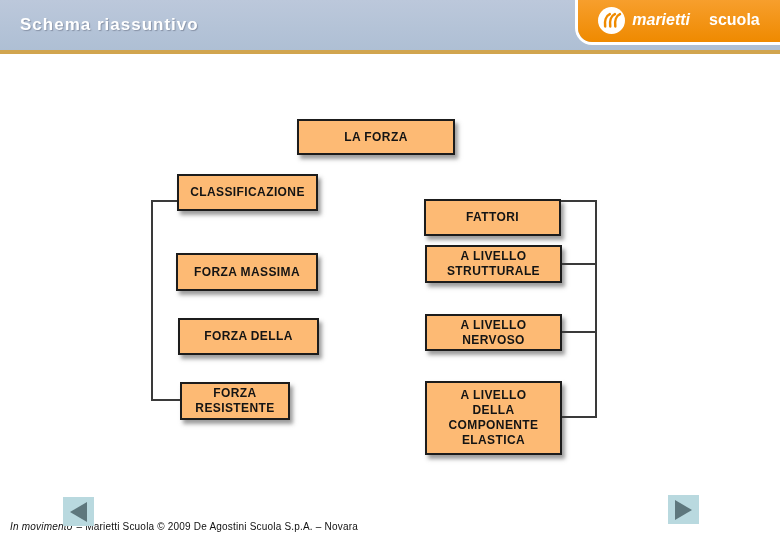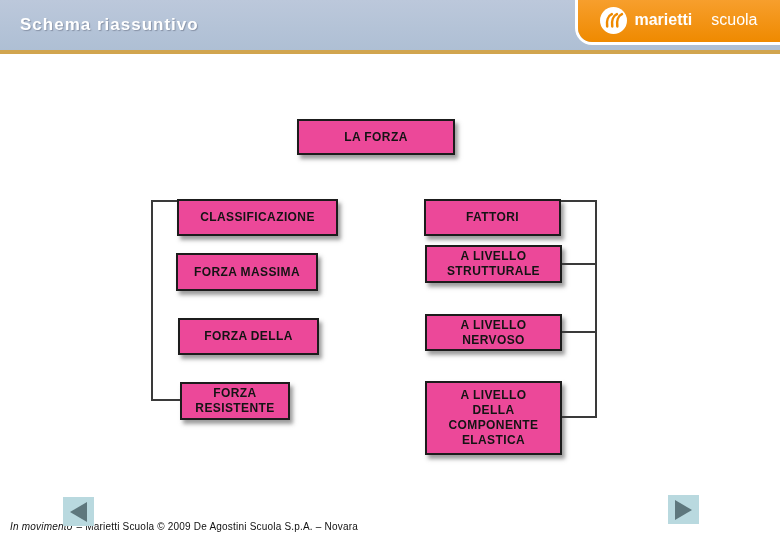--- a/index.html
+++ b/index.html
@@ -23,25 +23,25 @@
   }
   .logo-box{
     position:absolute;left:578px;top:-6px;width:202px;height:48px;
     background:linear-gradient(#f8a233,#ef8a00);
     border-radius:6px 0 0 14px;
     box-shadow:0 0 0 3px #ffffff;
     display:flex;align-items:center;justify-content:center;gap:7px;
   }
   .logo-mark{width:27px;height:27px;flex:0 0 auto;margin-top:4px;}
   .logo-text{color:#fff;font-size:16px;white-space:nowrap;margin-top:4px;}
-  .logo-text .b{font-weight:bold;}
-  .logo-text .l{font-weight:normal;margin-left:19px;}
+  .logo-text .b{font-weight:bold;font-style:italic;}
+  .logo-text .l{font-weight:bold;margin-left:19px;}
   
   .node{
-    position:absolute;background:#ec4899;border:2px solid #1c1c1c;
+    position:absolute;background:#fdba74;border:2px solid #1c1c1c;
     box-shadow:3px 4px 4px rgba(60,60,60,.5);
     display:flex;align-items:center;justify-content:center;
     box-sizing:border-box;text-align:center;
   }
   .node-label{
     font-weight:bold;color:#141414;font-size:12px;letter-spacing:.4px;
     line-height:15px;white-space:pre-line;
   }
   .line{position:absolute;background:#3a3a3a;}
   
@@ -76,21 +76,21 @@
       <path d="M14.5 23 C13.5 16.5 15.5 10.5 20 8.5" fill="none" stroke="#ef8a00" stroke-width="3" stroke-linecap="round"></path>
       <path d="M20.5 23 C19.5 16.5 21.5 10.5 26 8.5" fill="none" stroke="#ef8a00" stroke-width="3" stroke-linecap="round"></path>
     </svg>
     <span class="logo-text"><span class="b">marietti</span><span class="l">scuola</span></span>
   </div>
 
   <div class="node" style="left:297px;top:119px;width:158px;height:36px">
     <span class="node-label">LA FORZA</span>
   </div>
 
-  <div class="node" style="left:177px;top:199px;width:161px;height:37px">
+  <div class="node" style="left:177px;top:174px;width:141px;height:37px">
     <span class="node-label">CLASSIFICAZIONE</span>
   </div>
   <div class="node" style="left:176px;top:253px;width:142px;height:38px">
     <span class="node-label">FORZA MASSIMA</span>
   </div>
   <div class="node" style="left:178px;top:318px;width:141px;height:37px">
     <span class="node-label">FORZA DELLA</span>
   </div>
   <div class="node" style="left:180px;top:382px;width:110px;height:38px">
     <span class="node-label">FORZA

